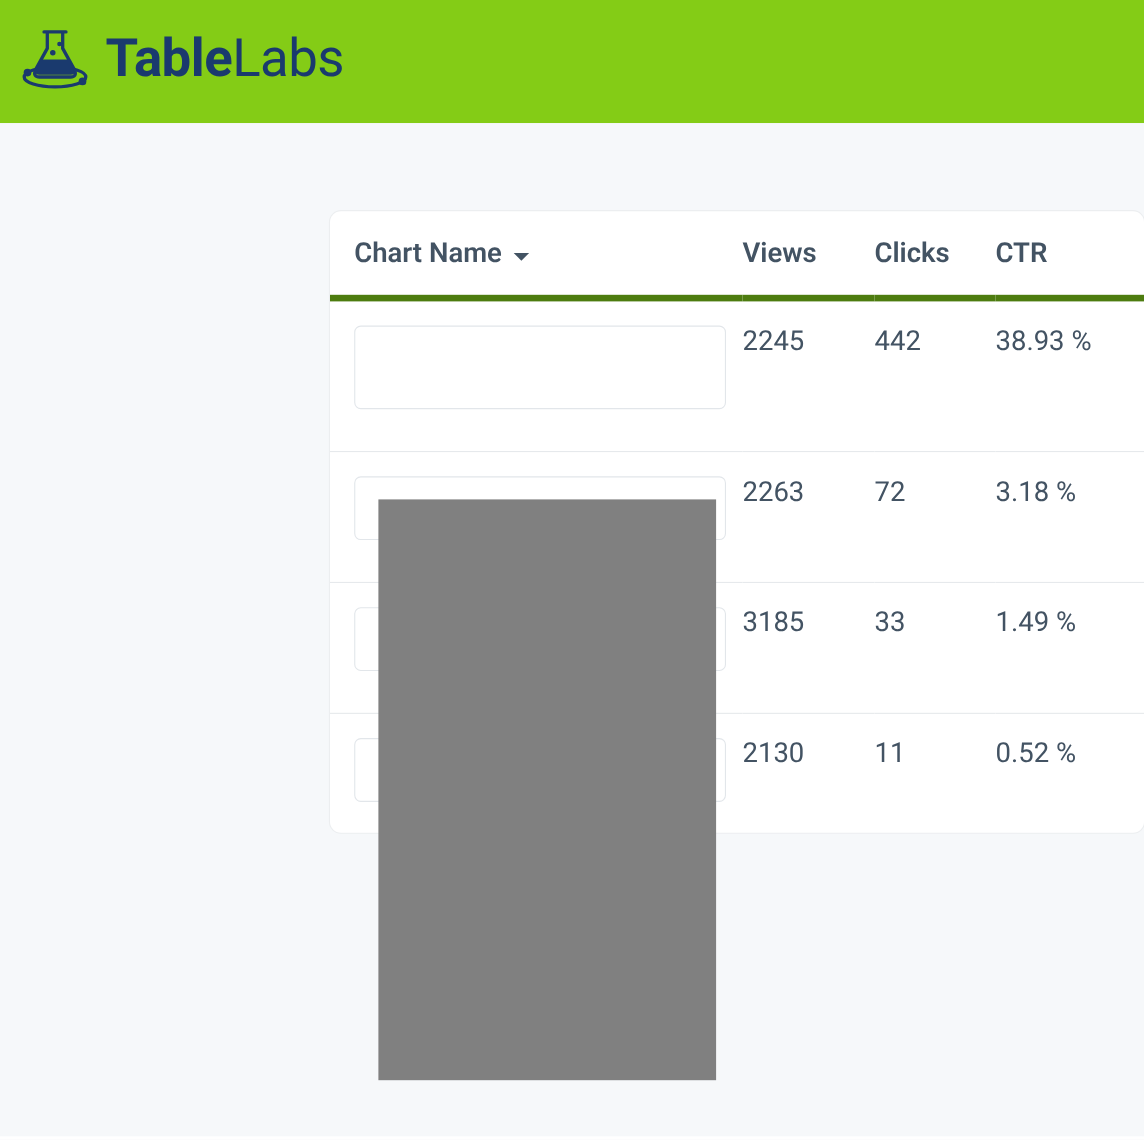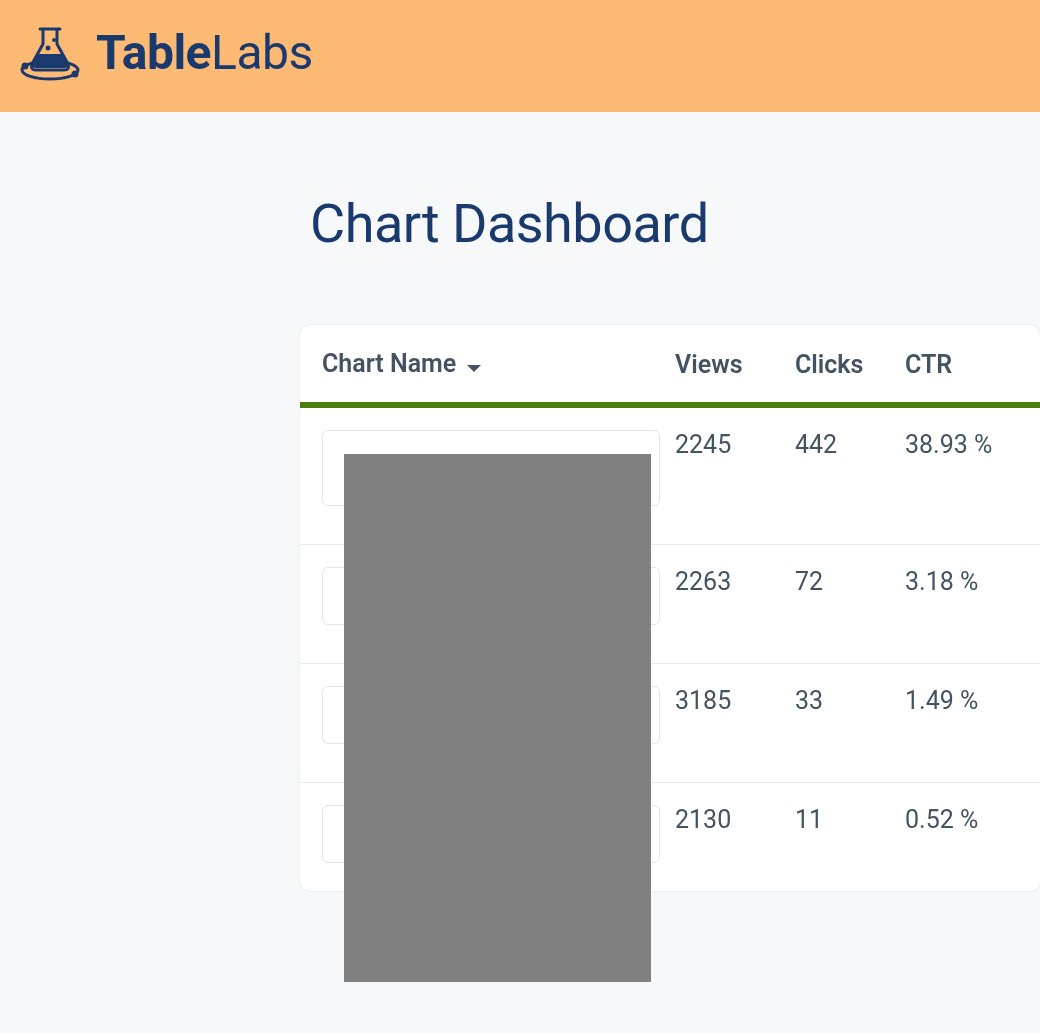--- a/index.html
+++ b/index.html
@@ -8,21 +8,21 @@
       padding: 0;
     }
     body {
       font-family: -apple-system, BlinkMacSystemFont, "Segoe UI", Roboto, "Helvetica Neue", Arial, sans-serif;
       background: #fff;
       width: 1040px;
       height: 1036px;
       overflow: hidden;
     }
     .header {
-      background: #fdba74;
+      background: #84cc16;
       padding: 20px 18px 28px 18px;
       display: flex;
       align-items: center;
       gap: 14px;
     }
     .logo-icon {
       width: 64px;
       height: 64px;
       flex-shrink: 0;
     }
@@ -134,21 +134,20 @@
       <circle cx="30" cy="28" r="2.5" fill="#1a3a6e"></circle>
       <circle cx="36" cy="20" r="2" fill="#1a3a6e"></circle>
     </svg>
   </span>
   <div class="brand">
     <span class="bold">Table</span><span>Labs</span>
   </div>
 </div>
 
 <div class="content-area">
-  <h1 class="page-title">Chart Dashboard</h1>
 
   <div class="card">
     <table>
       <thead>
         <tr>
           <th>
             <span>Chart Name</span>
             <span class="sort-caret">
               <svg width="16" height="10" viewBox="0 0 16 10">
                   <path d="M 1 1 L 8 8 L 15 1" fill="#435363"></path>

